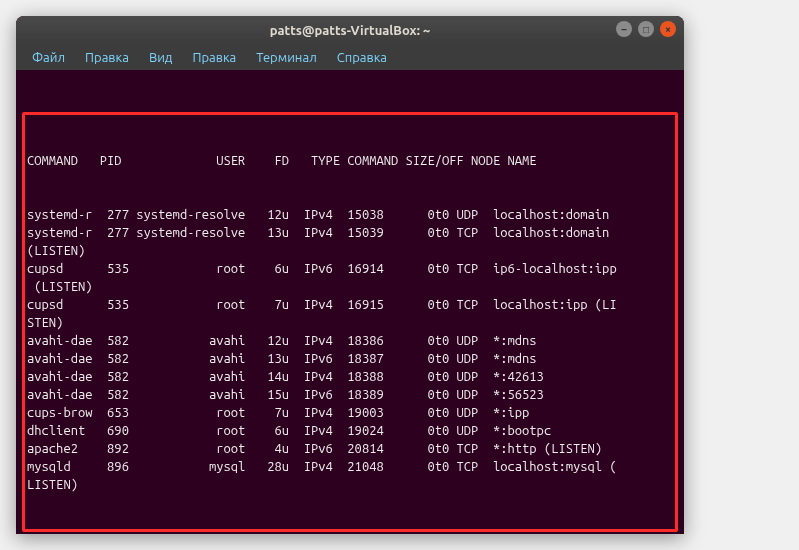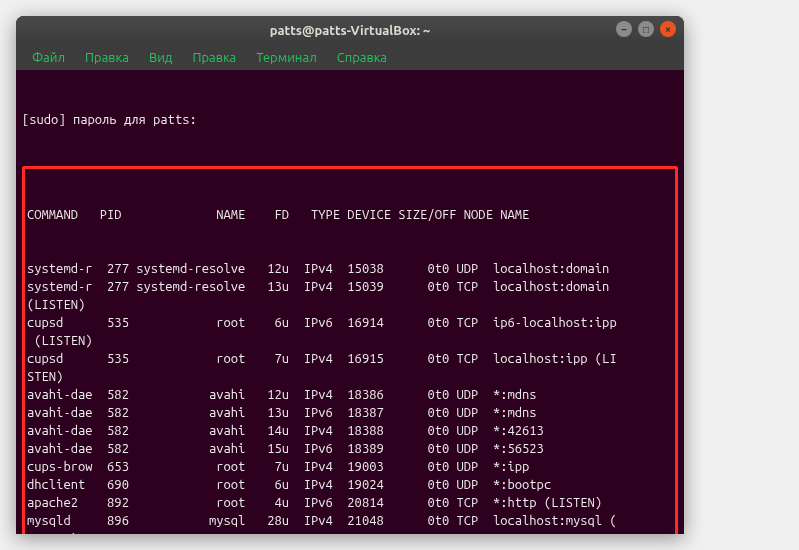--- a/index.html
+++ b/index.html
@@ -55,21 +55,21 @@
   .wbtn.close { background: #e95420; }
   .menubar {
     height: 26px;
     background: #3c3c3c;
     display: flex;
     align-items: center;
     padding: 0 8px;
     gap: 4px;
     font-family: Ubuntu, sans-serif;
     font-size: 13px;
-    color: #22c55e;
+    color: #7dd3fc;
   }
   .menuitem { padding: 2px 8px; cursor: pointer; }
   .terminal {
     padding: 4px 6px;
     font-size: 13px;
     line-height: 18px;
     color: #eeeeec;
     white-space: pre;
     position: relative;
   }
@@ -96,20 +96,19 @@
   </div>
   <div class="menubar">
     <span class="menuitem">Файл</span>
     <span class="menuitem">Правка</span>
     <span class="menuitem">Вид</span>
     <span class="menuitem">Правка</span>
     <span class="menuitem">Терминал</span>
     <span class="menuitem">Справка</span>
   </div>
   <div class="terminal">
-    <div class="sudo-line">[sudo] пароль для patts:</div>
     <div class="highlight-box">
-      <div class="row" id="header-row">COMMAND   PID             NAME    FD   TYPE DEVICE SIZE/OFF NODE NAME</div>
+      <div class="row" id="header-row">COMMAND   PID             USER    FD   TYPE COMMAND SIZE/OFF NODE NAME</div>
       <div id="rows"><div class="row">systemd-r  277 systemd-resolve   12u  IPv4  15038      0t0 UDP  localhost:domain</div><div class="row">systemd-r  277 systemd-resolve   13u  IPv4  15039      0t0 TCP  localhost:domain</div><div class="row">(LISTEN)</div><div class="row">cupsd      535            root    6u  IPv6  16914      0t0 TCP  ip6-localhost:ipp</div><div class="row"> (LISTEN)</div><div class="row">cupsd      535            root    7u  IPv4  16915      0t0 TCP  localhost:ipp (LI</div><div class="row">STEN)</div><div class="row">avahi-dae  582           avahi   12u  IPv4  18386      0t0 UDP  *:mdns</div><div class="row">avahi-dae  582           avahi   13u  IPv6  18387      0t0 UDP  *:mdns</div><div class="row">avahi-dae  582           avahi   14u  IPv4  18388      0t0 UDP  *:42613</div><div class="row">avahi-dae  582           avahi   15u  IPv6  18389      0t0 UDP  *:56523</div><div class="row">cups-brow  653            root    7u  IPv4  19003      0t0 UDP  *:ipp</div><div class="row">dhclient   690            root    6u  IPv4  19024      0t0 UDP  *:bootpc</div><div class="row">apache2    892            root    4u  IPv6  20814      0t0 TCP  *:http (LISTEN)</div><div class="row">mysqld     896           mysql   28u  IPv4  21048      0t0 TCP  localhost:mysql (</div><div class="row">LISTEN)</div></div>
     </div>
     
   </div>
 </div>
 
 </body></html>

